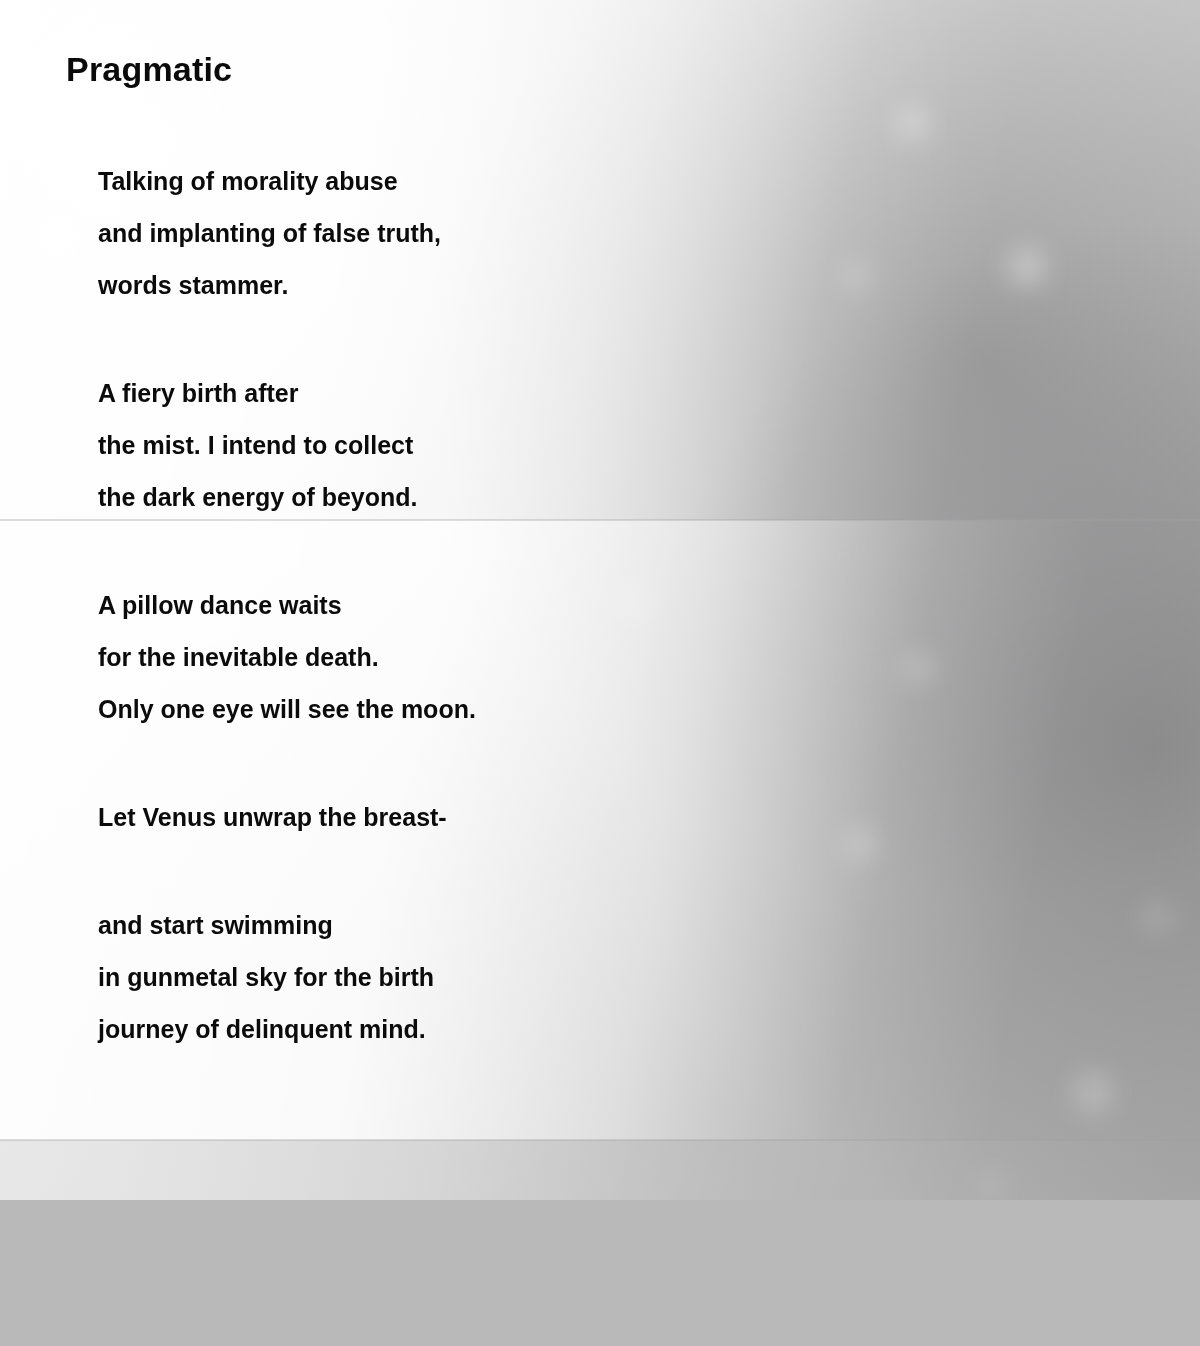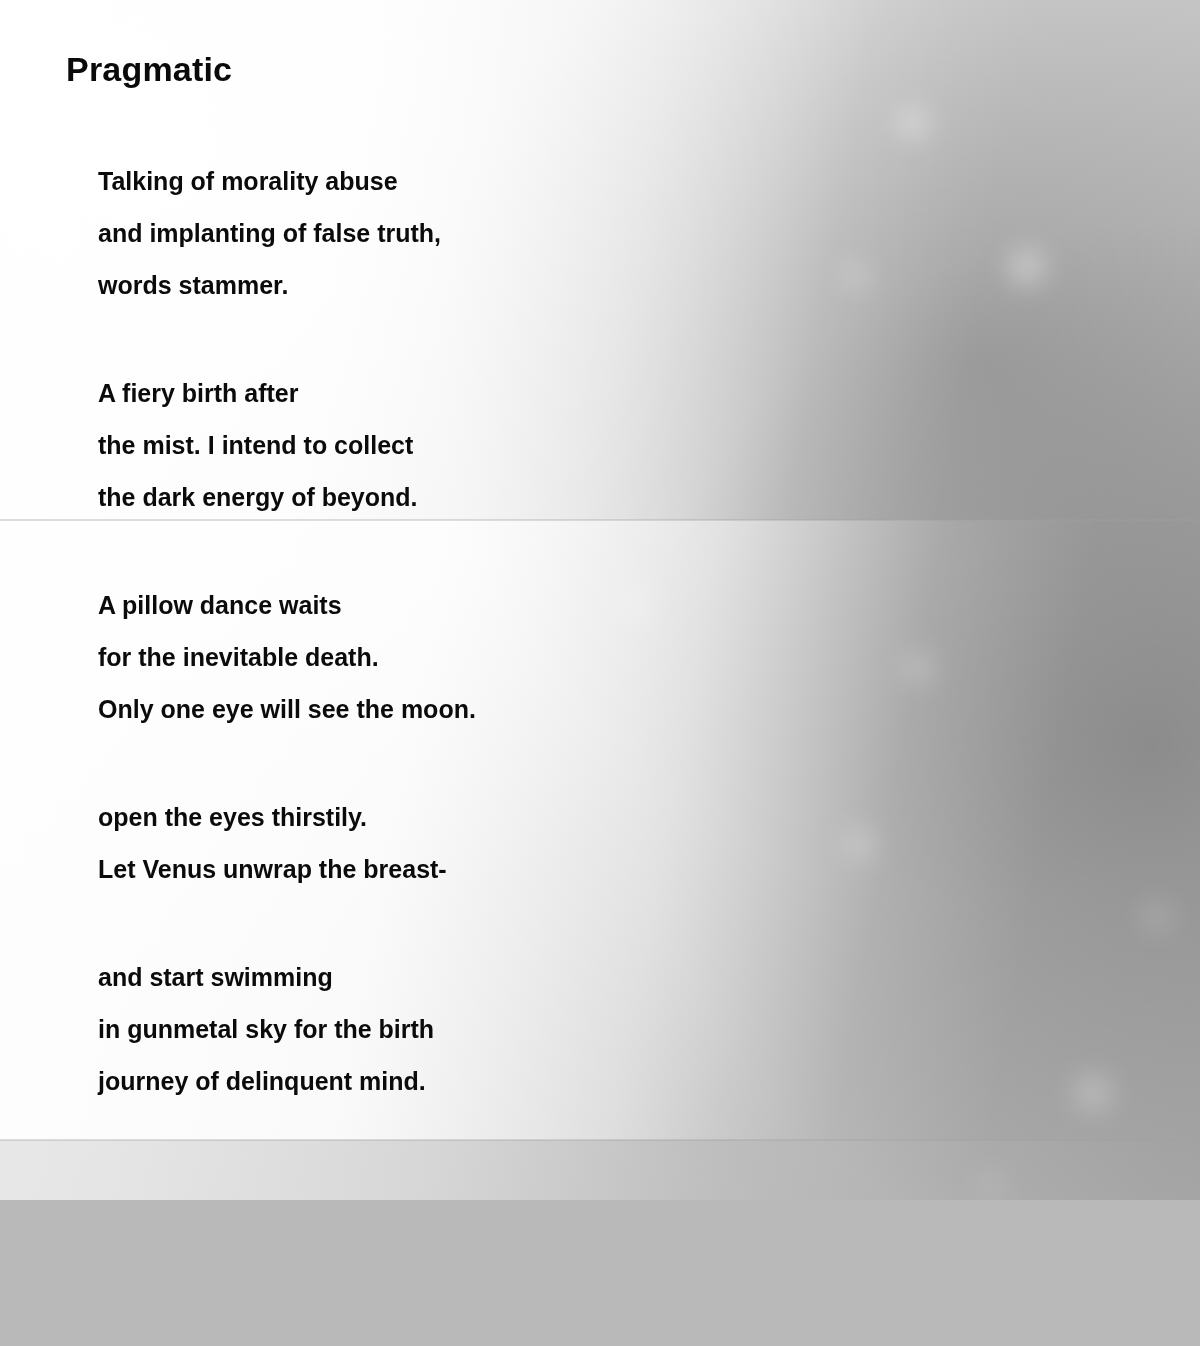--- a/index.html
+++ b/index.html
@@ -161,21 +161,20 @@
         <div class="line">A fiery birth after</div>
         <div class="line">the mist. I intend to collect</div>
         <div class="line">the dark energy of beyond.</div>
       </div>
       <div class="stanza">
         <div class="line">A pillow dance waits</div>
         <div class="line">for the inevitable death.</div>
         <div class="line">Only one eye will see the moon.</div>
       </div>
       <div class="stanza">
-        <div class="line">open the eyes thirstily.</div>
         <div class="line">Let Venus unwrap the breast-</div>
       </div>
       <div class="stanza">
         <div class="line">and start swimming</div>
         <div class="line">in gunmetal sky for the birth</div>
         <div class="line">journey of delinquent mind.</div>
       </div>
     </div>
 
     <div class="author">Satish Verma</div>

